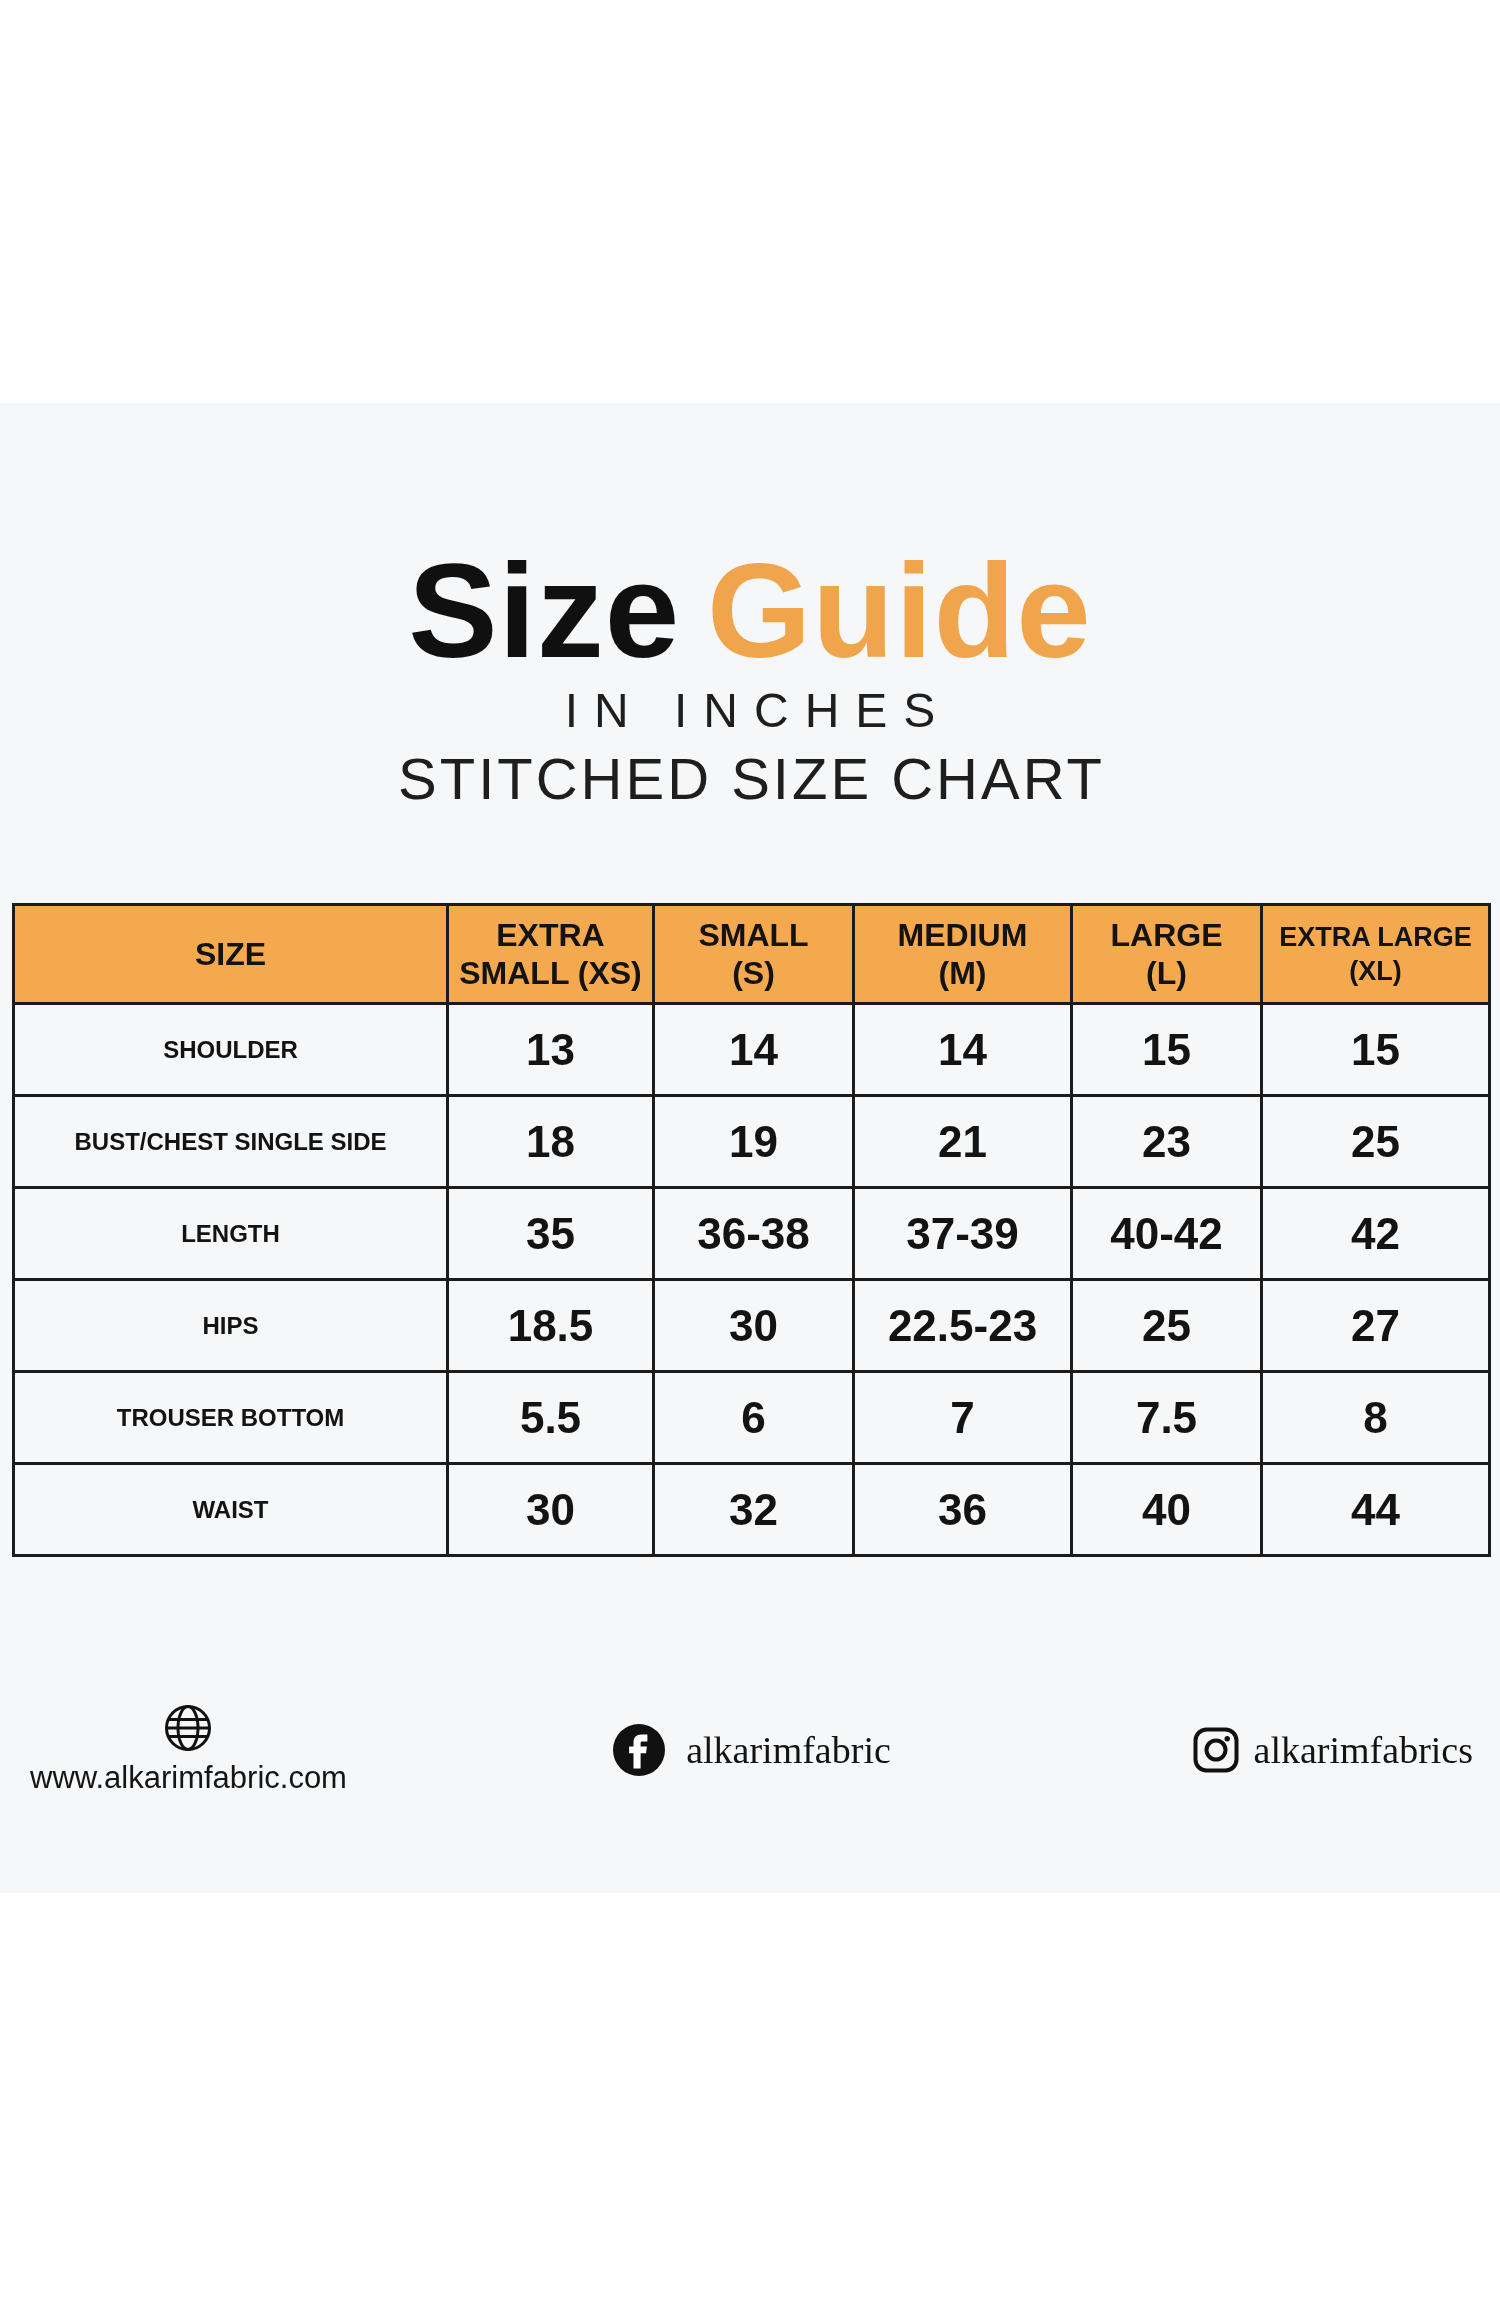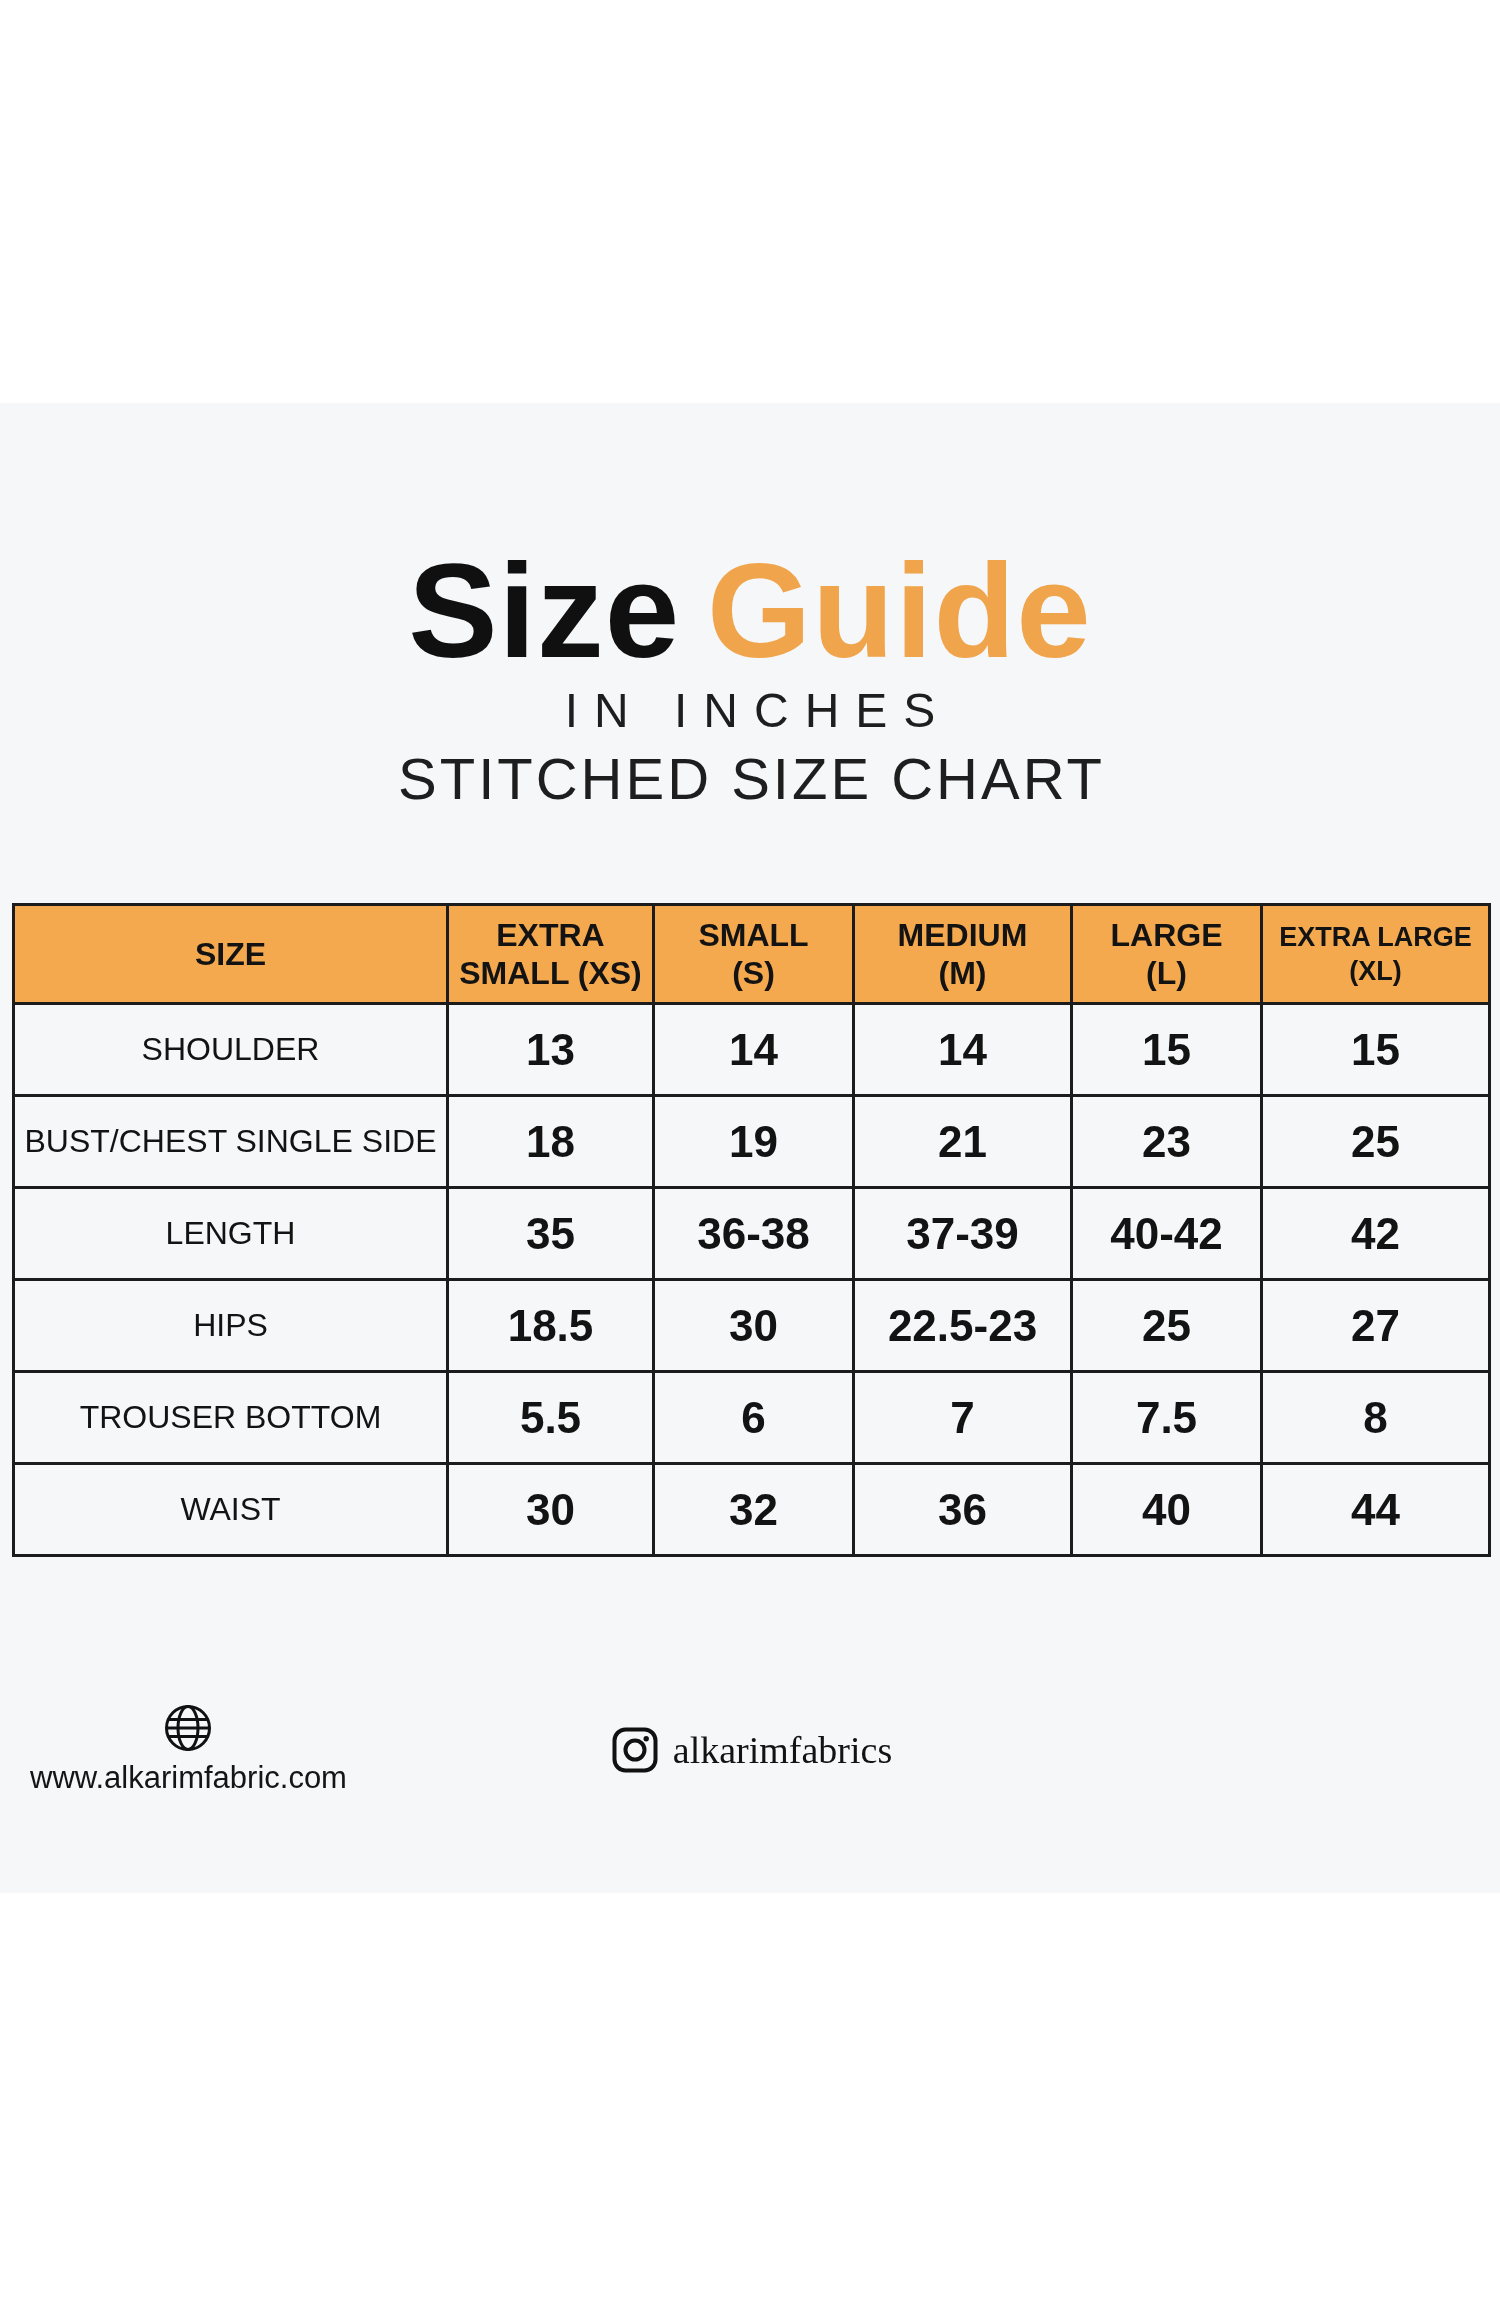--- a/index.html
+++ b/index.html
@@ -56,22 +56,22 @@
   #size-table thead th {
     height: 96px;
     background: var(--orange, #F5A94F);
     font-size: 32px;
     line-height: 38px;
     font-weight: 700;
   }
   #size-table thead th:last-child { font-size: 27px; line-height: 34px; }
   #size-table tbody th.rowlabel {
     height: 89px;
-    font-size: 32px;
-    font-weight: 400;
+    font-size: 24px;
+    font-weight: 700;
     letter-spacing: 0px;
   }
   #size-table tbody td {
     height: 89px;
     font-size: 44px;
     font-weight: 700;
   }
   
   .footer {
     position: absolute; top: 1300px; left: 0;
@@ -183,20 +183,27 @@
 
     <div class="footer">
       <div class="footer-item left">
         <svg class="icon" width="50" height="50" viewBox="0 0 50 50" fill="none" stroke="#111111" stroke-width="3">
           <circle cx="25" cy="25" r="21.5"></circle>
           <ellipse cx="25" cy="25" rx="10" ry="21.5"></ellipse>
           <path d="M5.8 16.5h38.4M3.5 25h43M5.8 33.5h38.4"></path>
         </svg>
         <span class="site-text">www.alkarimfabric.com</span>
       </div>
+      <div class="footer-item mid">
+        <svg class="icon" width="54" height="54" viewBox="0 0 54 54">
+          <circle cx="27" cy="27" r="26" fill="#111111"></circle>
+          <path d="M30.2 18.6h5.2v-7.1h-6c-5 0-7.9 3-7.9 7.9v4.1h-4.4v6.7h4.4V45.5h7.1V30.2h5.4l0.9-6.7h-6.3v-3.3c0-1.1 0.5-1.6 1.6-1.6z" fill="#ffffff"></path>
+        </svg>
+        <span class="handle-text">alkarimfabric</span>
+      </div>
       <div class="footer-item right">
         <svg class="icon" width="48" height="48" viewBox="0 0 48 48" fill="none" stroke="#111111" stroke-width="4">
           <rect x="3.5" y="3.5" width="41" height="41" rx="11"></rect>
           <circle cx="24" cy="24" r="9.5"></circle>
           <circle cx="35.2" cy="12.8" r="2.7" fill="#111111" stroke="none"></circle>
         </svg>
         <span class="handle-text">alkarimfabrics</span>
       </div>
     </div>
 

